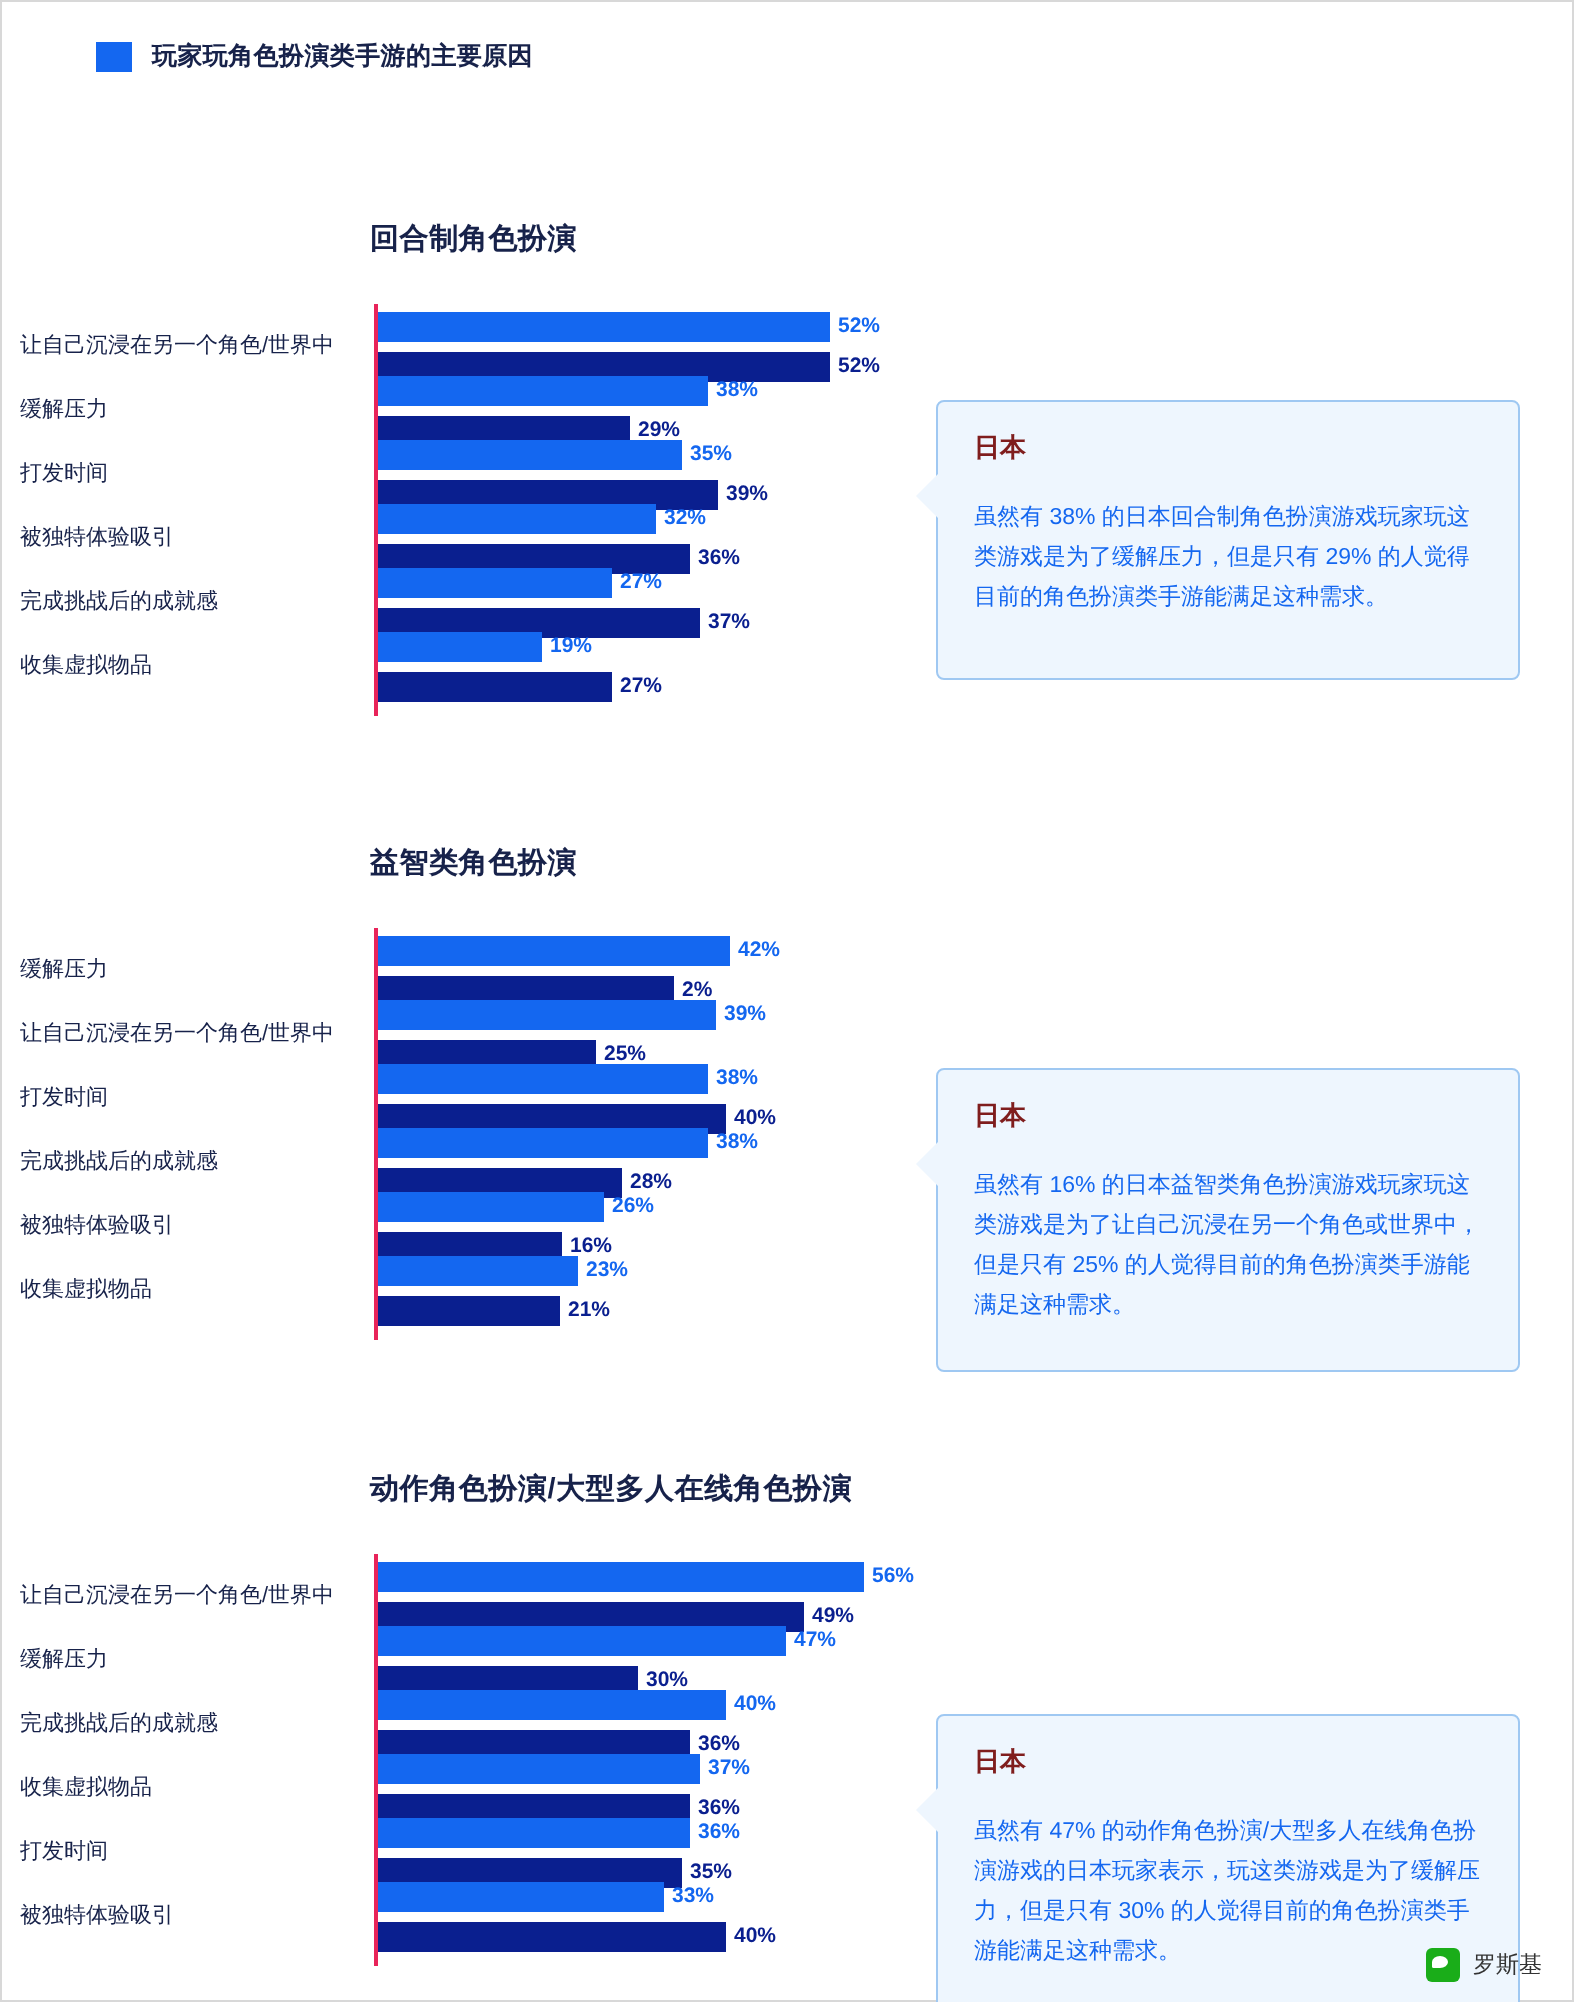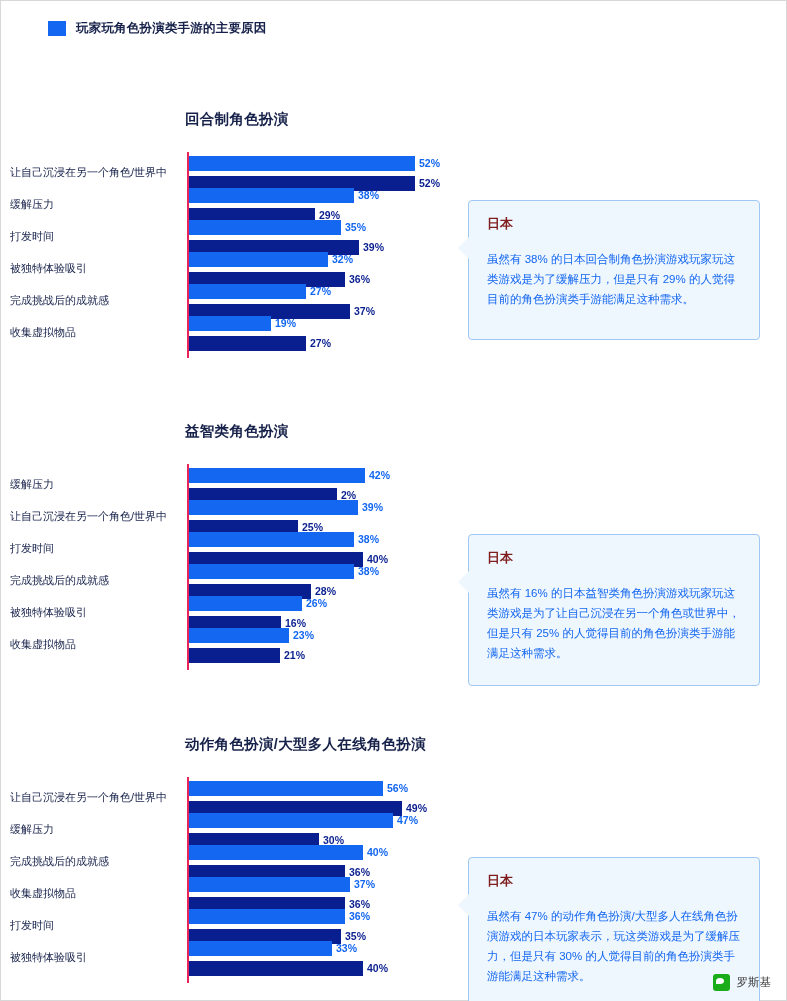--- a/index.html
+++ b/index.html
@@ -341,21 +341,21 @@
     <div class="callout-body">虽然有 16% 的日本益智类角色扮演游戏玩家玩这类游戏是为了让自己沉浸在另一个角色或世界中，但是只有 25% 的人觉得目前的角色扮演类手游能满足这种需求。</div>
   </div>
 </div>
 
 <div class="chart-block" id="block-2">
   <div class="chart-title">动作角色扮演/大型多人在线角色扮演</div>
   <div class="plot">
     <div class="axis-line" id="axis-2" style="height: 206px;"></div>
     <div class="group" style="top:0px">
       <div class="cat-label">让自己沉浸在另一个角色/世界中</div>
-      <div class="bar reason" style="width:194px">
+      <div class="bar reason" style="width:243px">
         <span class="bar-value">56%</span>
       </div>
       <div class="bar performance" style="width:213px">
         <span class="bar-value">49%</span>
       </div>
     </div>
     <div class="group" style="top:32px">
       <div class="cat-label">缓解压力</div>
       <div class="bar reason" style="width:204px">
         <span class="bar-value">47%</span>

